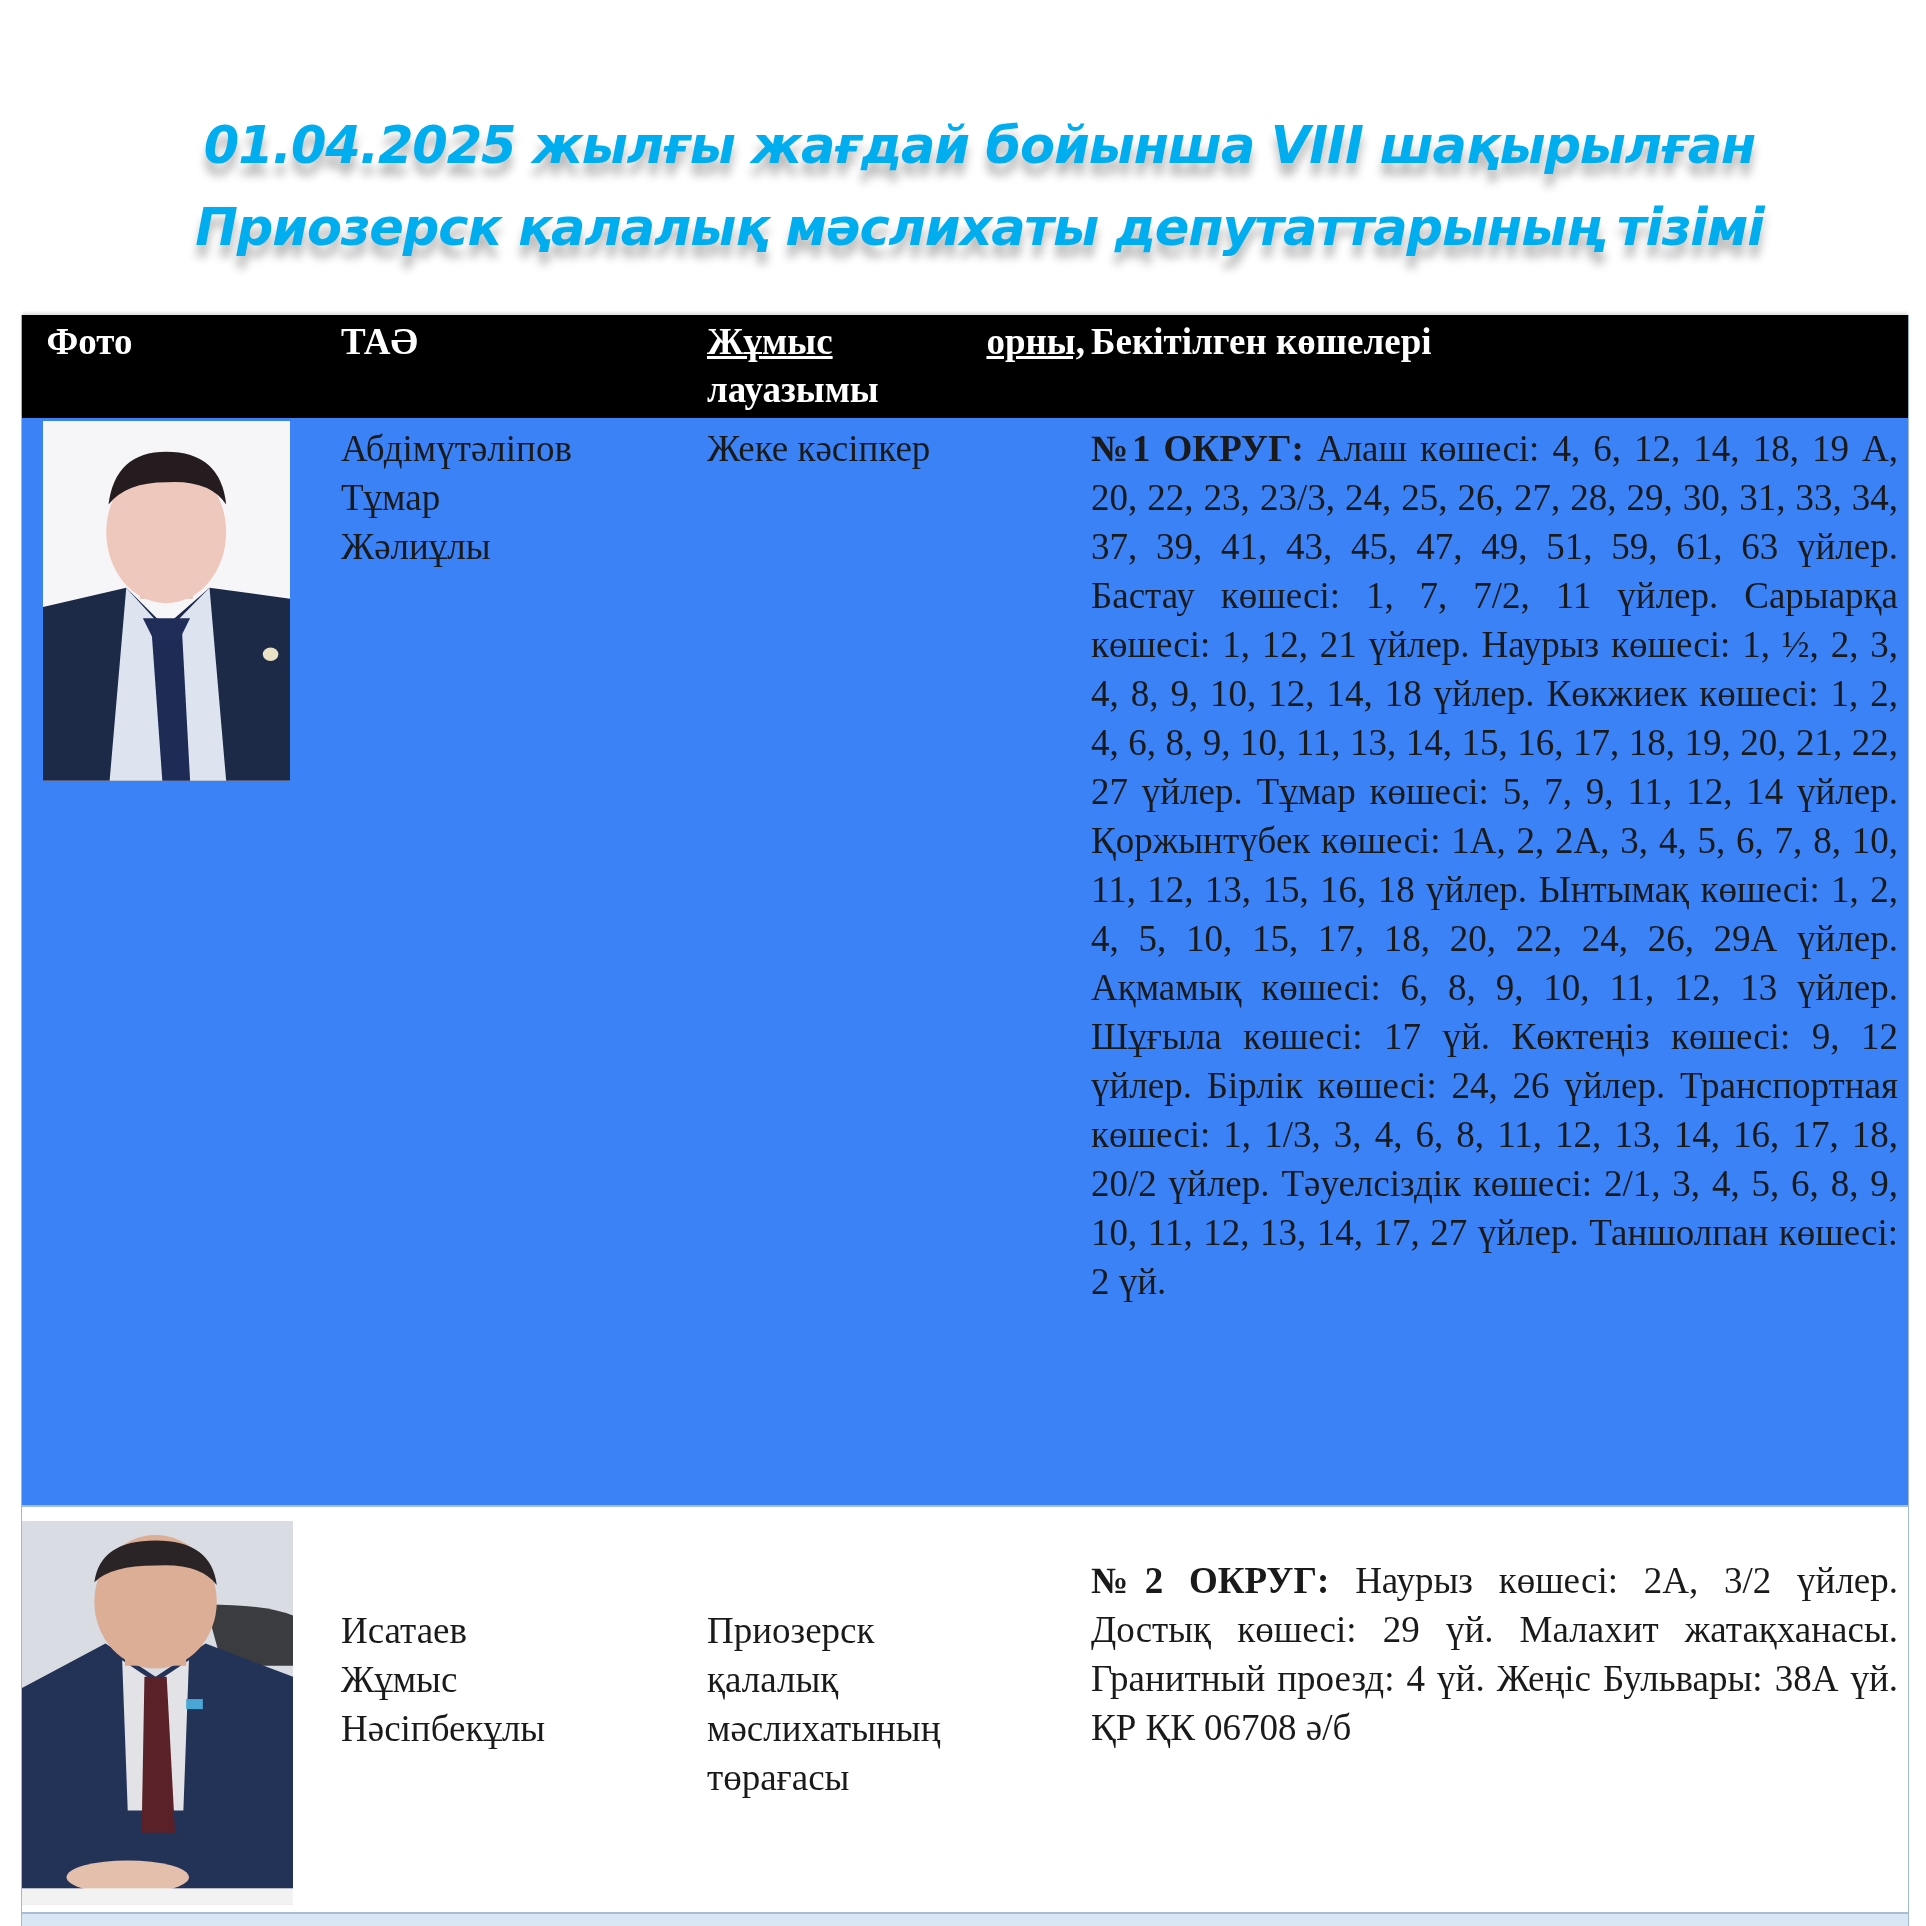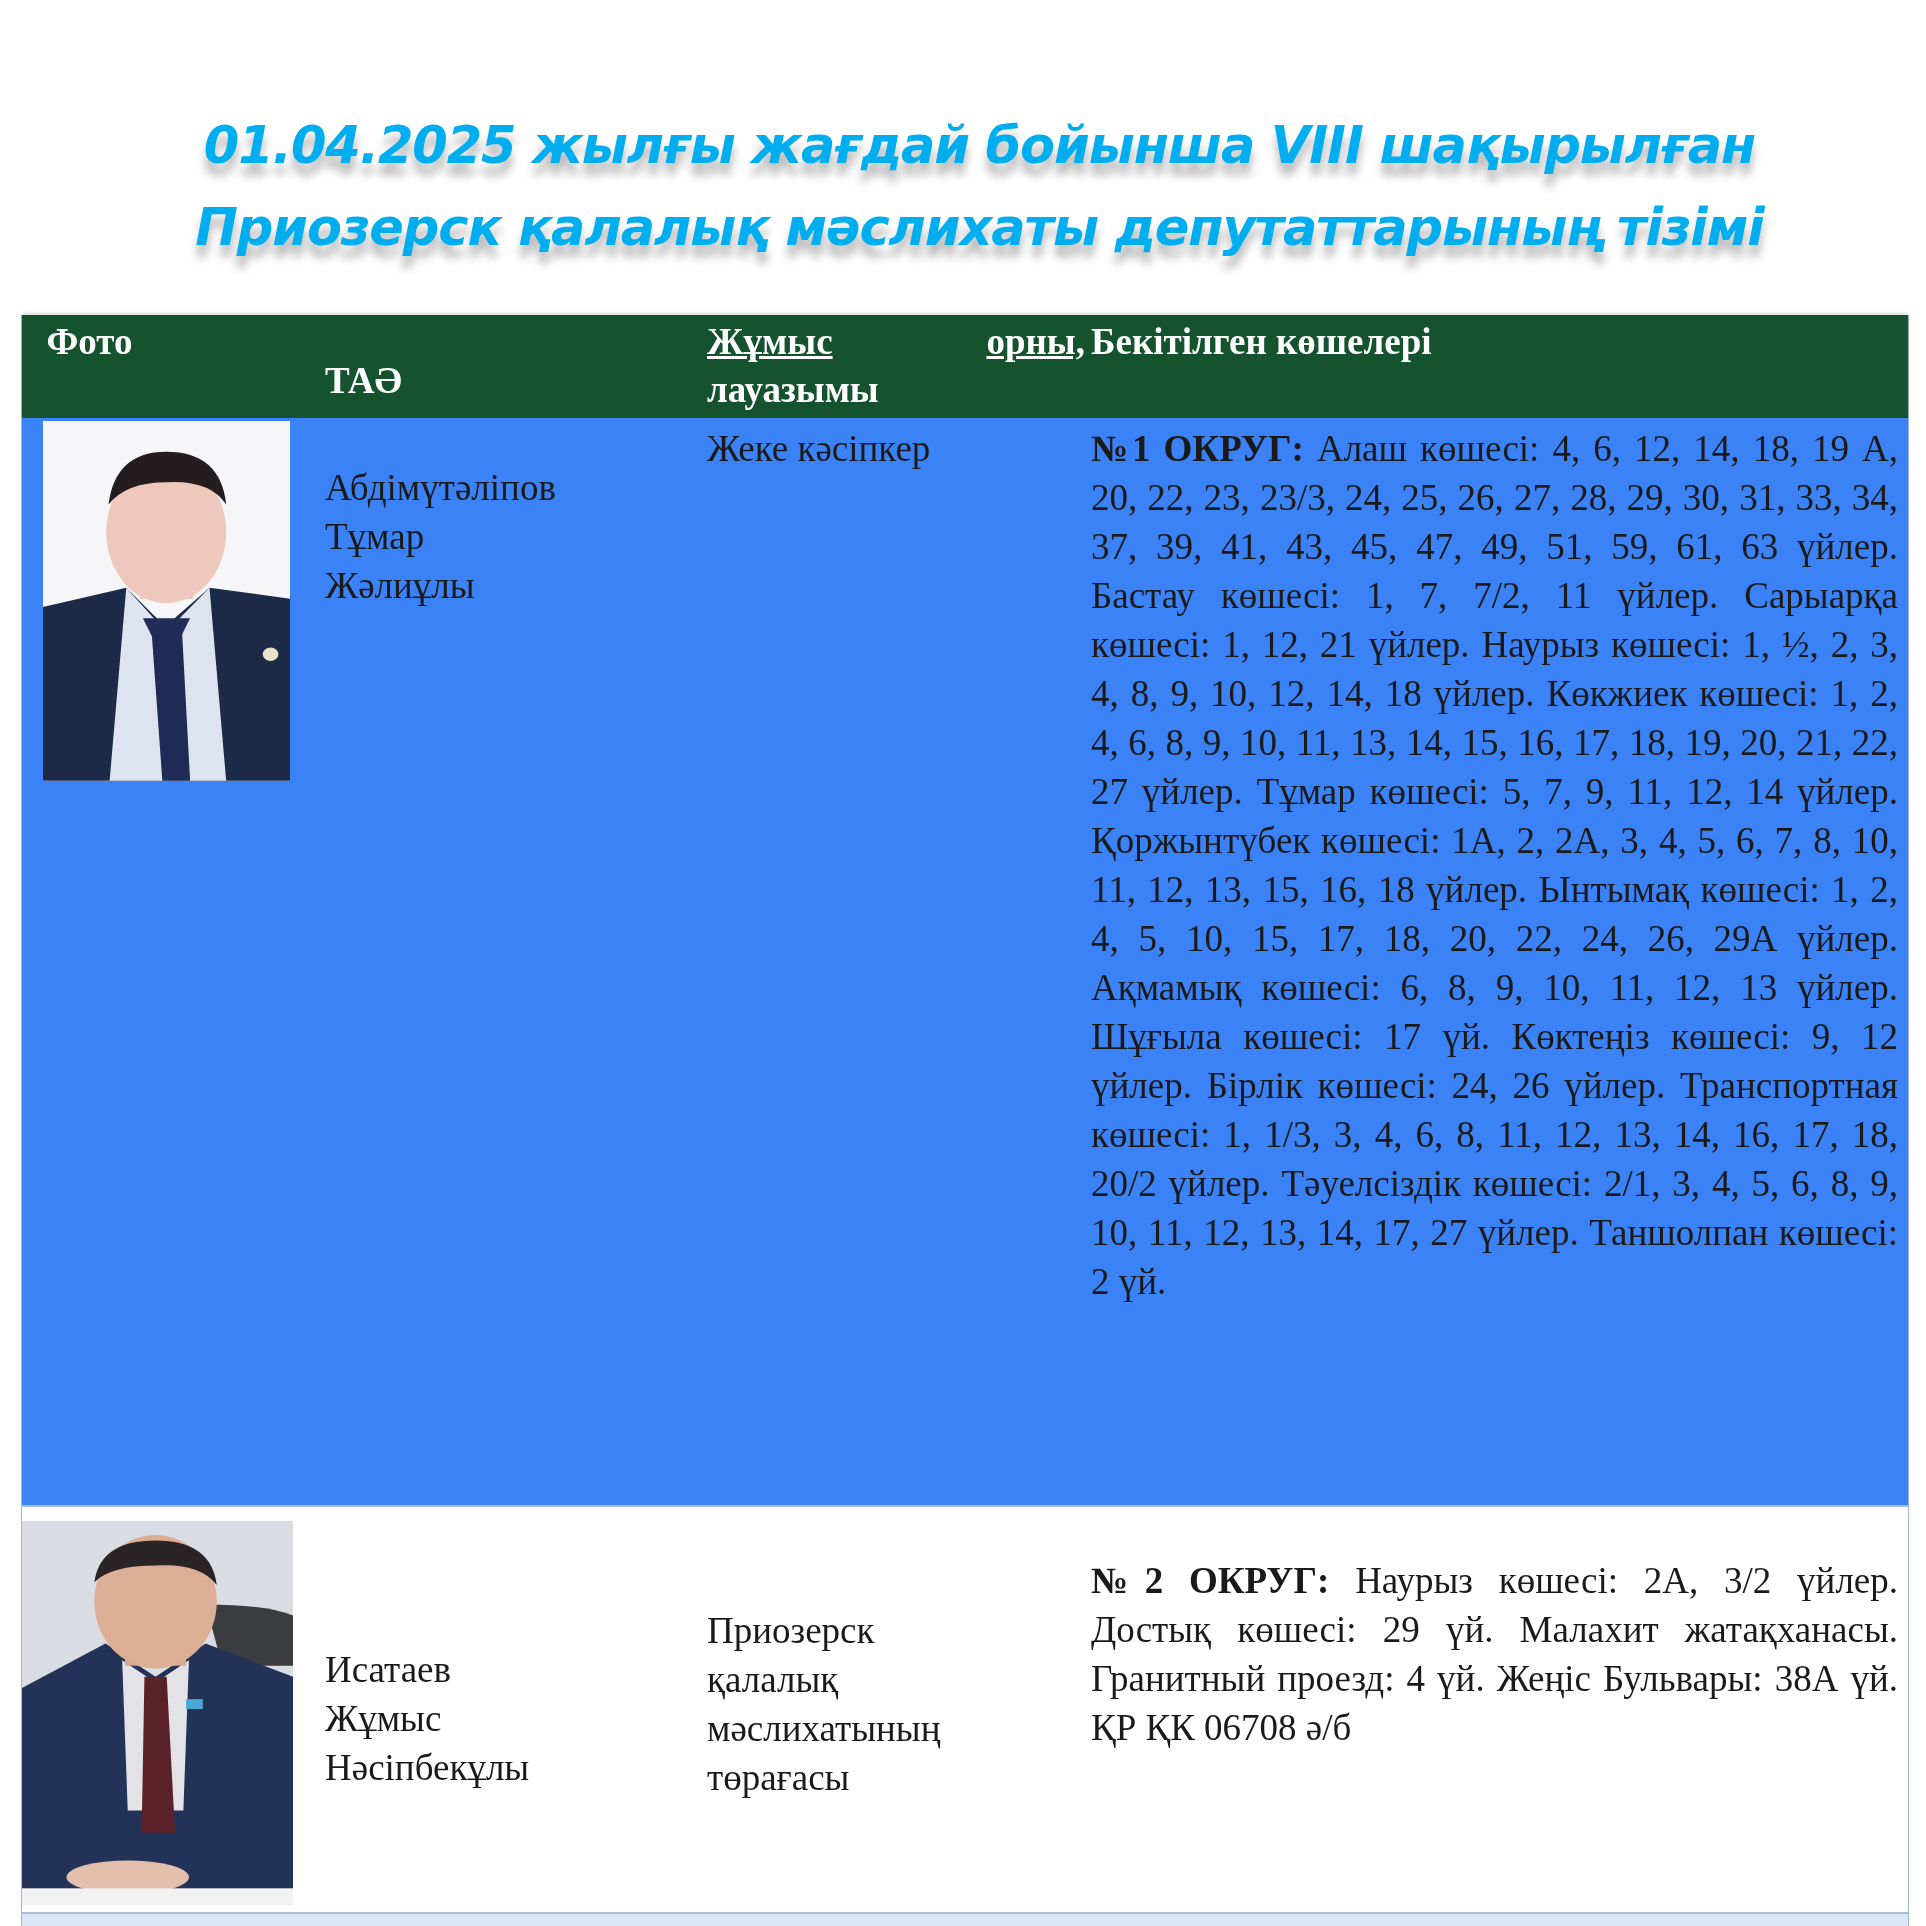--- a/index.html
+++ b/index.html
@@ -18,27 +18,27 @@
     color: #00AEF0;
     text-shadow: 0 12.2px 10px rgba(0,0,0,0.28);
   }
   .title .line { display: block; white-space: nowrap; padding-left: 33px; }
   .table {
     position: absolute; left: 21px; top: 315px; width: 1888px;
     border-left: 1.7px solid #9fb8d6; border-right: 1.7px solid #9fb8d6;
     box-sizing: border-box;
   }
   .hdr {
-    position: relative; height: 103px; background: #14532d;
+    position: relative; height: 103px; background: #000000;
     color: #ffffff; font-weight: bold; font-size: 37px; line-height: 48px;
     box-shadow: 0 -2.2px 3.3px rgba(0,0,0,0.15);
   }
   .hdr .cell, .row .cell { position: absolute; top: 0; box-sizing: border-box; }
   .c1 { left: 24.5px; width: 278px; }
-  .c2 { left: 303px; width: 378px; margin-top: 39px; }
+  .c2 { left: 319px; width: 378px; }
   .c3 { left: 685px; width: 374px; }
   .c4 { left: 1069px; width: 805px; }
   .hdr .c3 .just { display: flex; justify-content: space-between; text-decoration: underline; }
   .row { position: relative; border-bottom: 2.8px solid #a9bdd2; }
   .row1 { height: 1087px; background: #3b82f6; }
   .row2 { height: 405px; background: #ffffff; }
   .row3 { height: 22px; background: #D9E6F4; border-bottom: none; }
   .txt { font-size: 37px; line-height: 49px; color: #1a1a1a; }
   .streets { text-align: justify; }
   .streets b { font-weight: bold; }

